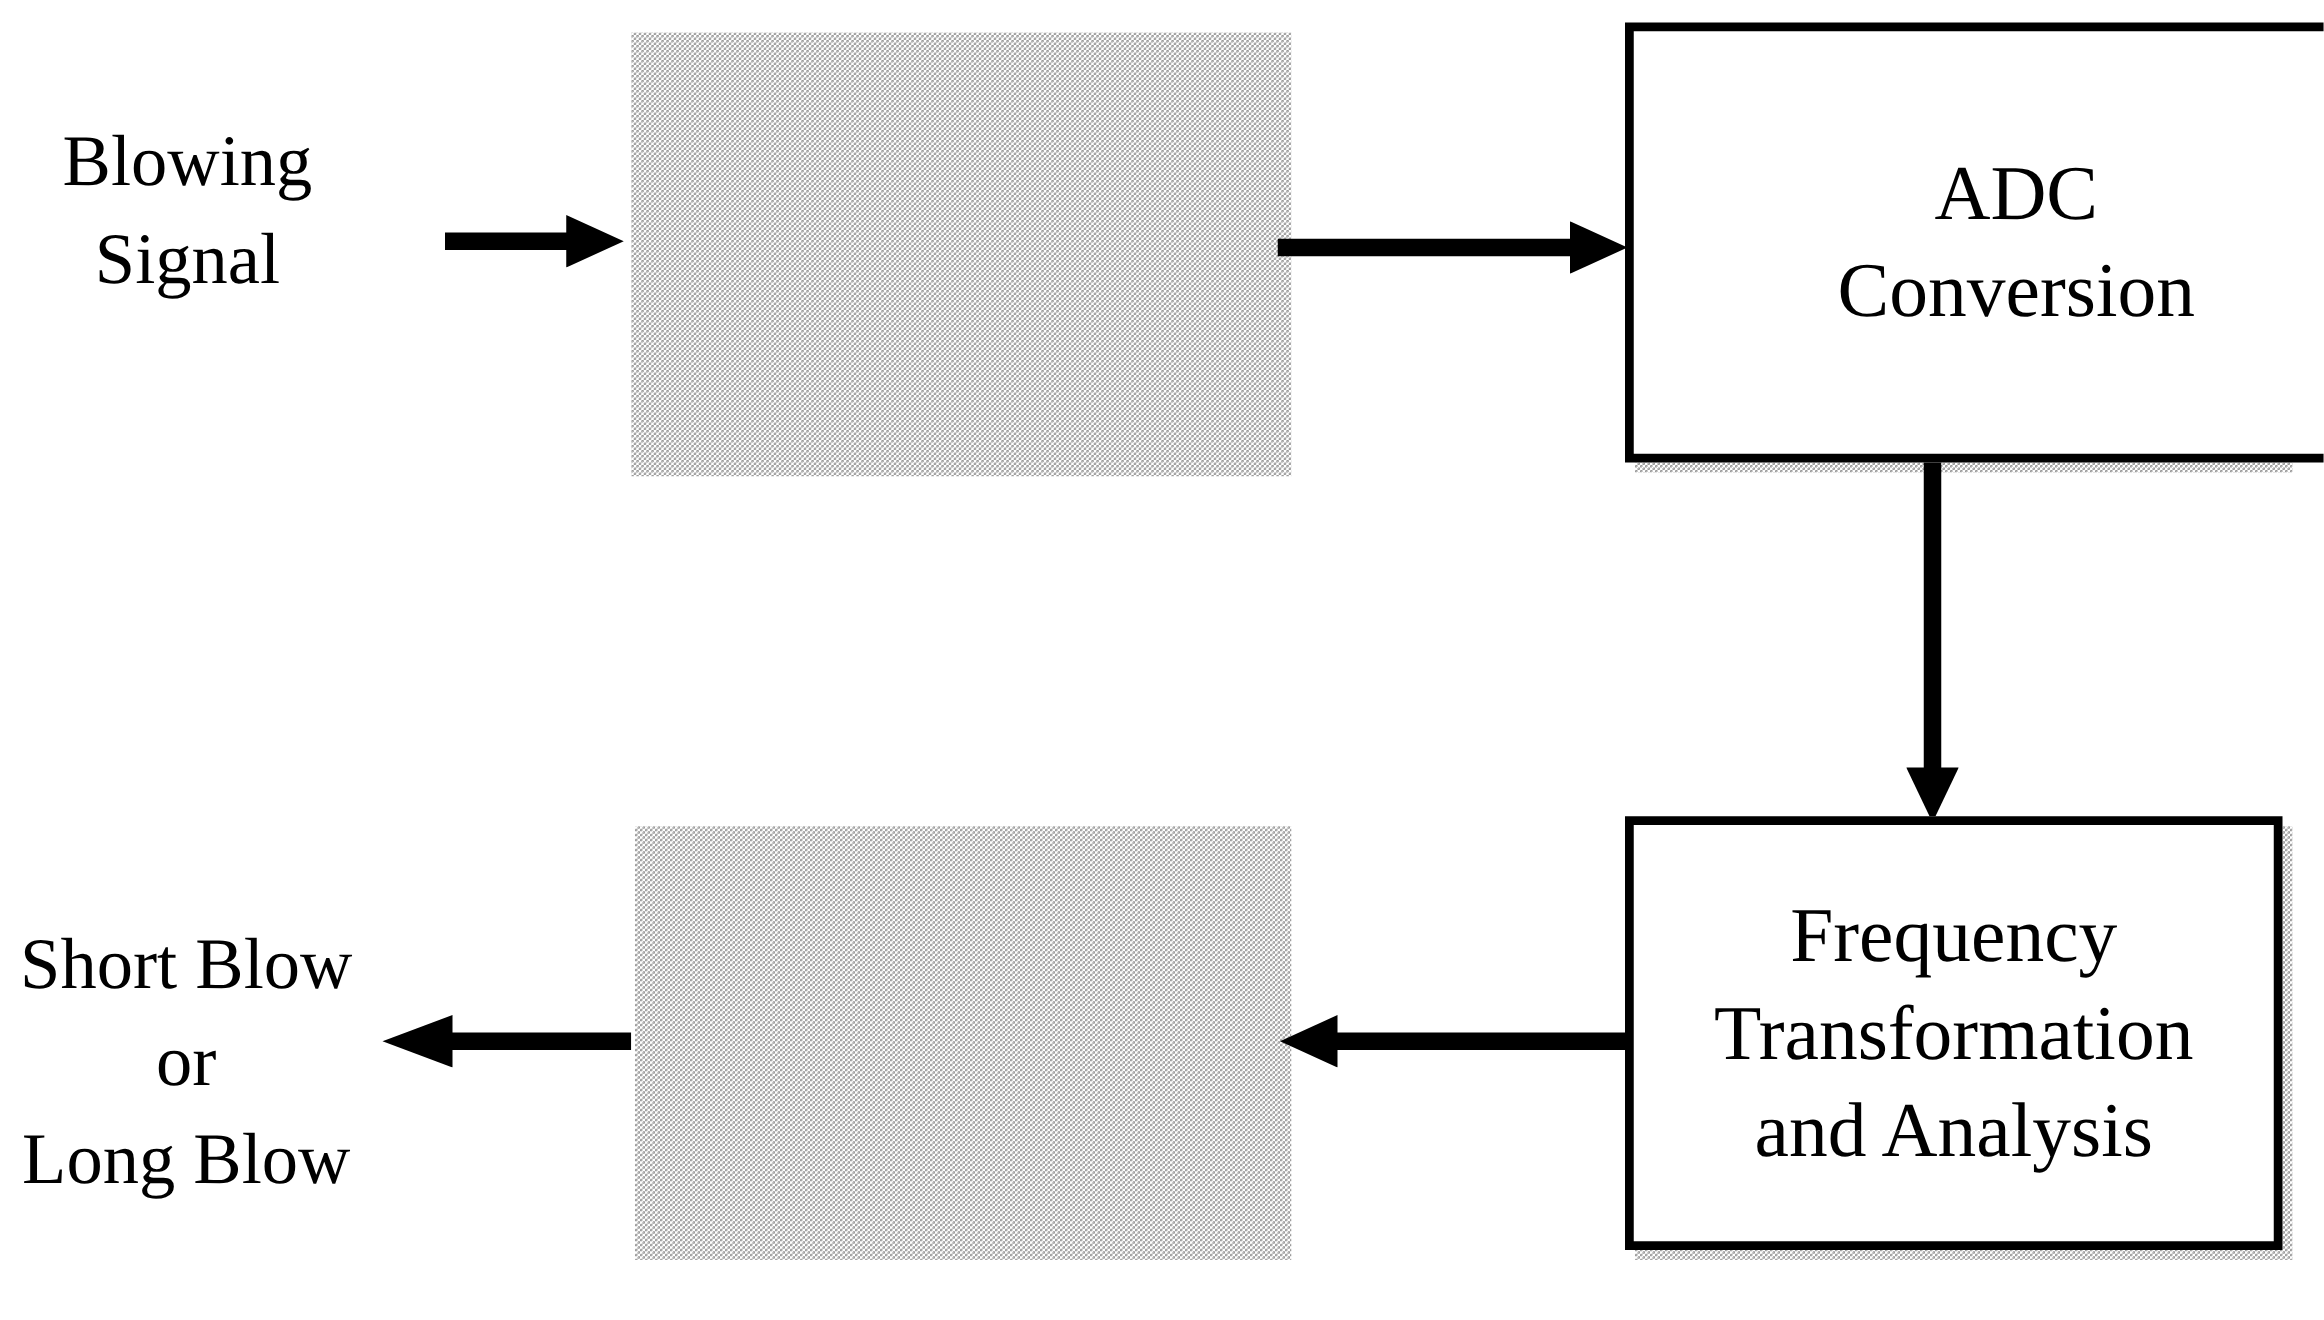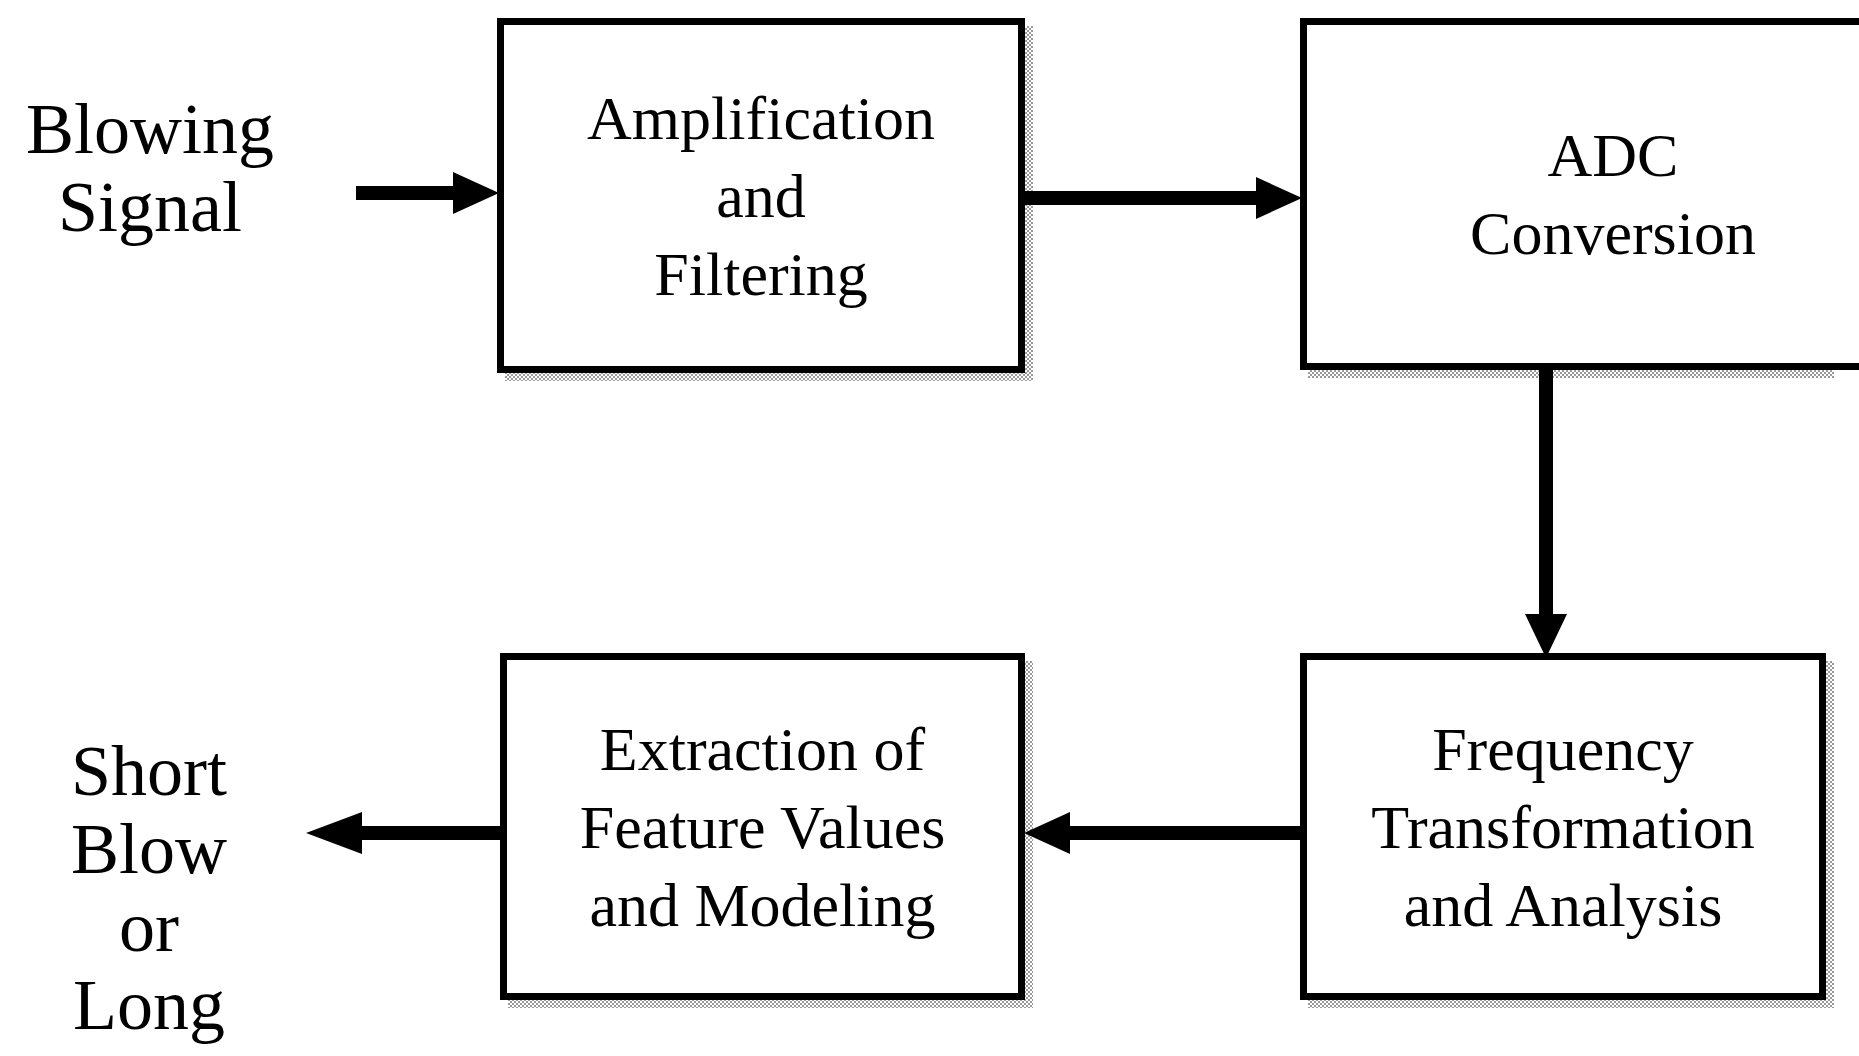--- a/index.html
+++ b/index.html
@@ -44,21 +44,21 @@
     background-image:
       linear-gradient(45deg, #9a9a9a 25%, transparent 25%, transparent 75%, #9a9a9a 75%),
       linear-gradient(45deg, #9a9a9a 25%, transparent 25%, transparent 75%, #9a9a9a 75%);
     background-size: 4px 4px;
     background-position: 0 0, 2px 2px;
   }
 
   
   .free-label {
     position: absolute;
-    font-size: 72px;
+    font-size: 58px;
     line-height: 78px;
     text-align: center;
     white-space: pre-line;
     z-index: 3;
   }
 
   
   .conn {
     position: absolute;
     z-index: 2;
@@ -74,25 +74,20 @@
 Signal</div>
 
   <div class="conn" style="left:356px; top:172px; width:145px; height:42px;">
     <svg width="145" height="42" viewBox="0 0 145 42">
       <rect x="0" y="14" width="102" height="14" fill="#000000"></rect>
       <polygon points="97,0 143,21 97,42" fill="#000000"></polygon>
     </svg>
   </div>
 
   <div class="shadow" style="left:505px; top:26px; width:528px; height:355px;"></div>
-  <div class="node" style="left:497px; top:18px; width:528px; height:355px;">
-    <div class="node-label">Amplification
-and
-Filtering</div>
-  </div>
 
   <div class="conn" style="left:1022px; top:177px; width:282px; height:42px;">
     <svg width="282" height="42" viewBox="0 0 282 42">
       <rect x="0" y="14" width="238" height="14" fill="#000000"></rect>
       <polygon points="234,0 280,21 234,42" fill="#000000"></polygon>
     </svg>
   </div>
 
   <div class="shadow" style="left:1308px; top:26px; width:526px; height:352px;"></div>
   <div class="node" style="left:1300px; top:18px; width:626px; height:352px;">
@@ -115,25 +110,20 @@
   </div>
 
   <div class="conn" style="left:1022px; top:812px; width:282px; height:42px;">
     <svg width="282" height="42" viewBox="0 0 282 42">
       <rect x="44" y="14" width="238" height="14" fill="#000000"></rect>
       <polygon points="48,0 48,42 2,21" fill="#000000"></polygon>
     </svg>
   </div>
 
   <div class="shadow" style="left:508px; top:661px; width:525px; height:347px;"></div>
-  <div class="node" style="left:500px; top:653px; width:525px; height:347px;">
-    <div class="node-label">Extraction of
-Feature Values
-and Modeling</div>
-  </div>
 
   <div class="conn" style="left:300px; top:812px; width:205px; height:42px;">
     <svg width="205" height="42" viewBox="0 0 205 42">
       <rect x="58" y="14" width="147" height="14" fill="#000000"></rect>
       <polygon points="62,0 62,42 6,21" fill="#000000"></polygon>
     </svg>
   </div>
 
   <div class="free-label" style="left:4px; top:716px; width:290px;margin-top:16px;">Short Blow
 or

